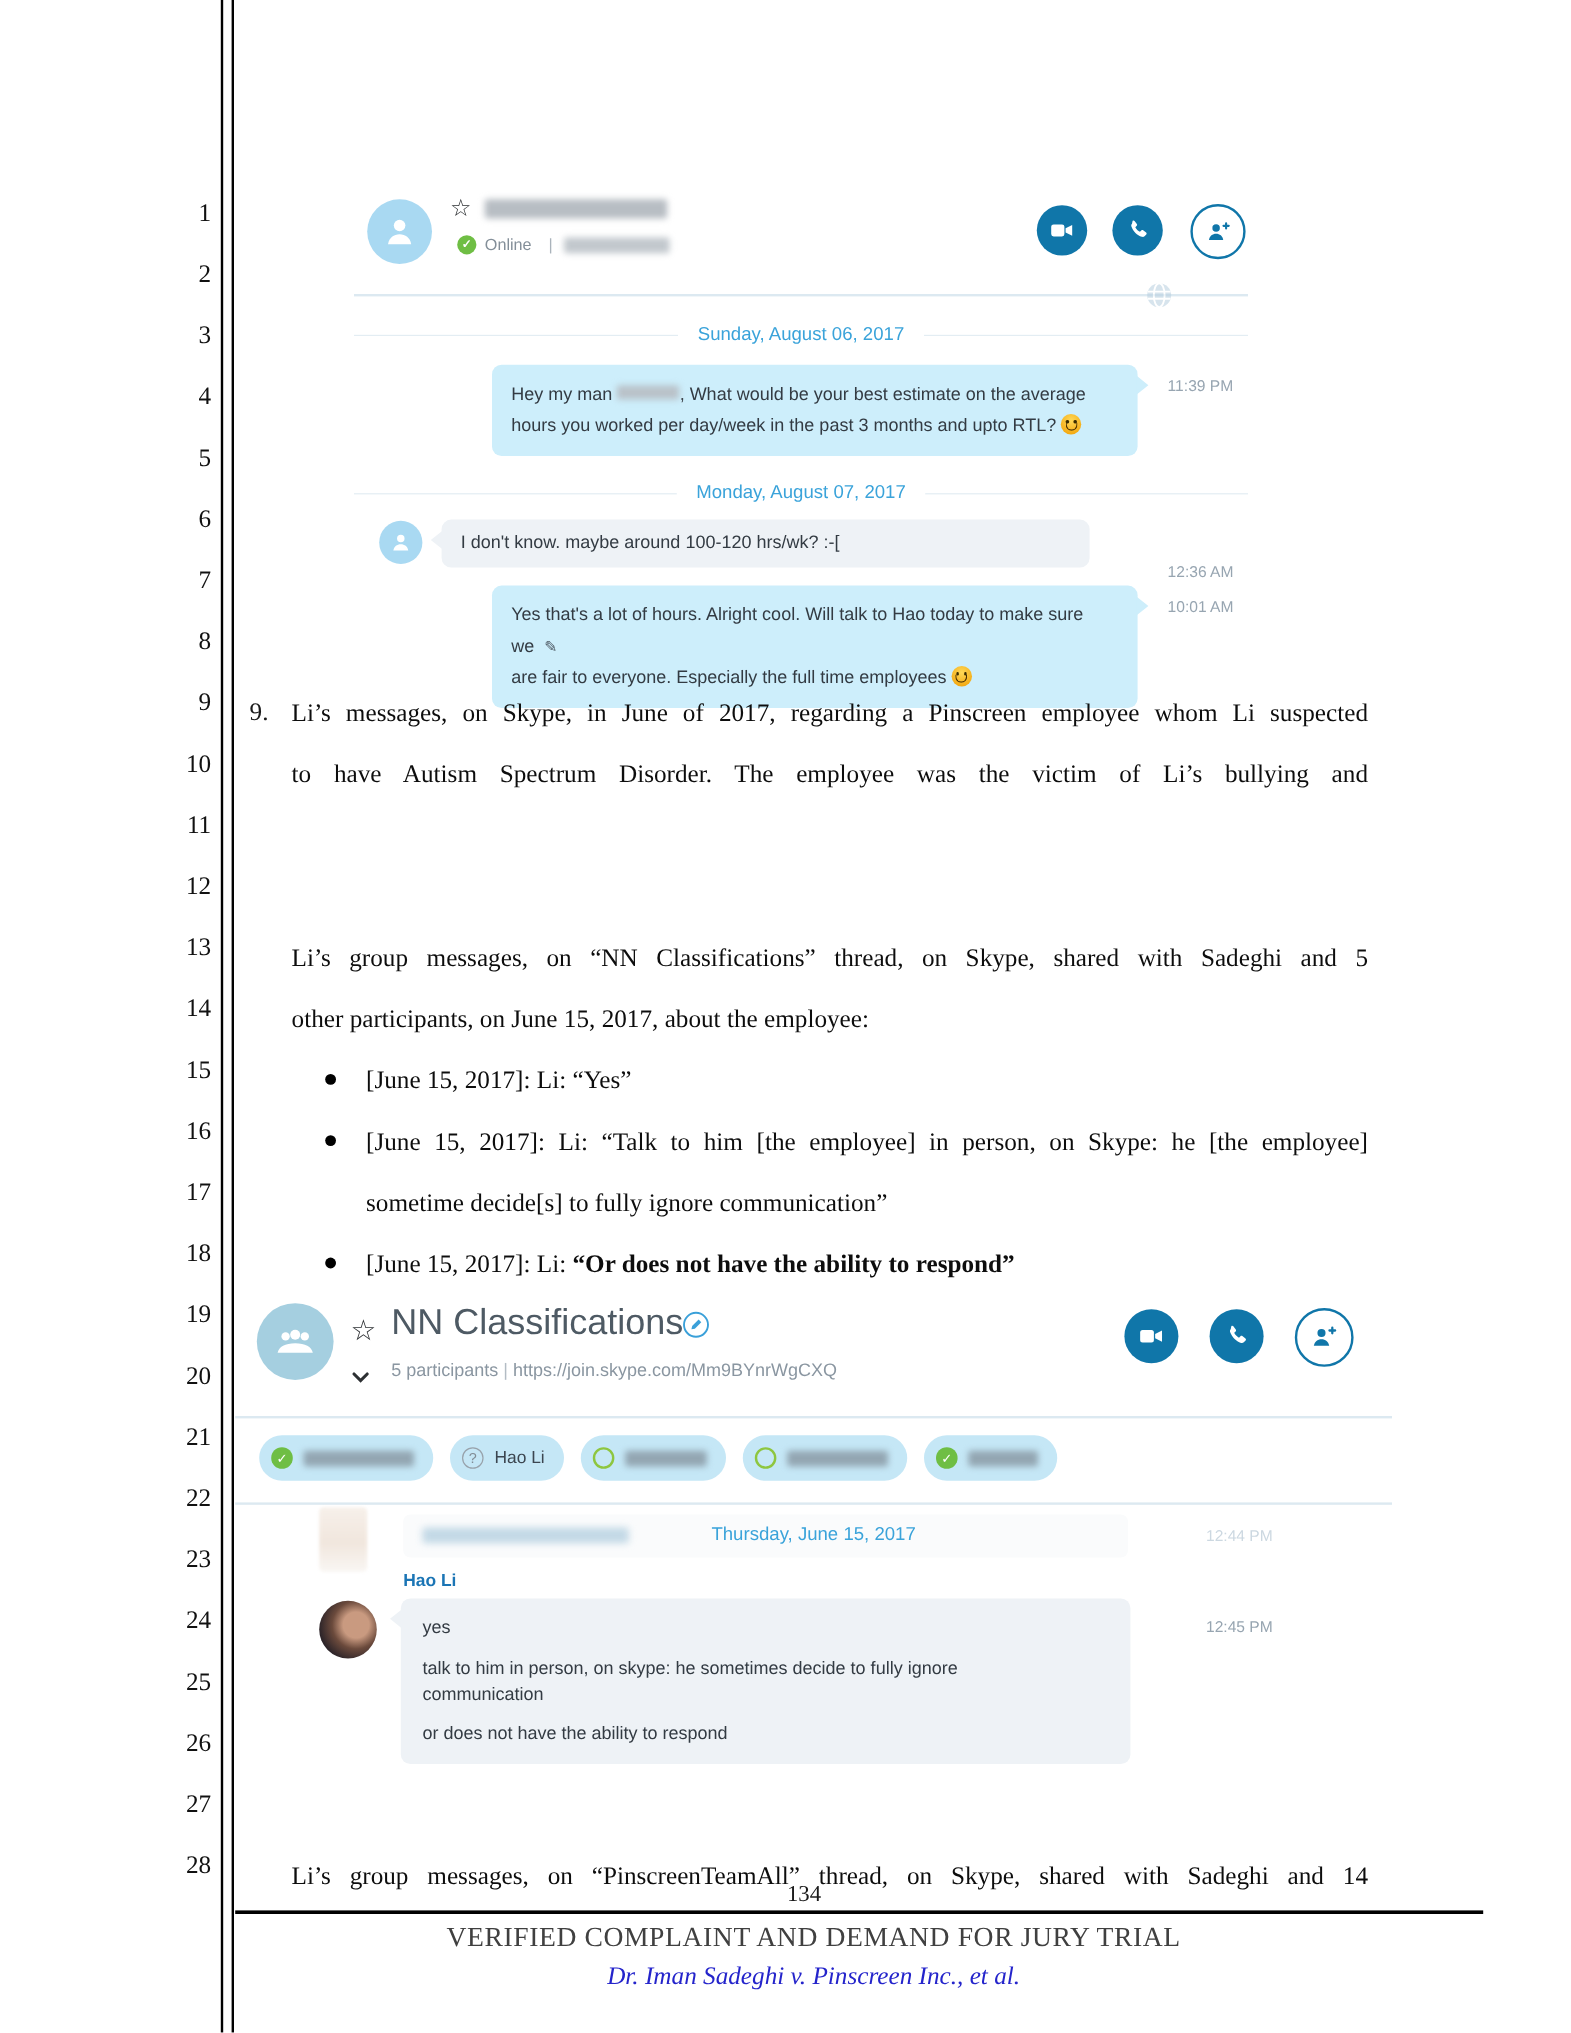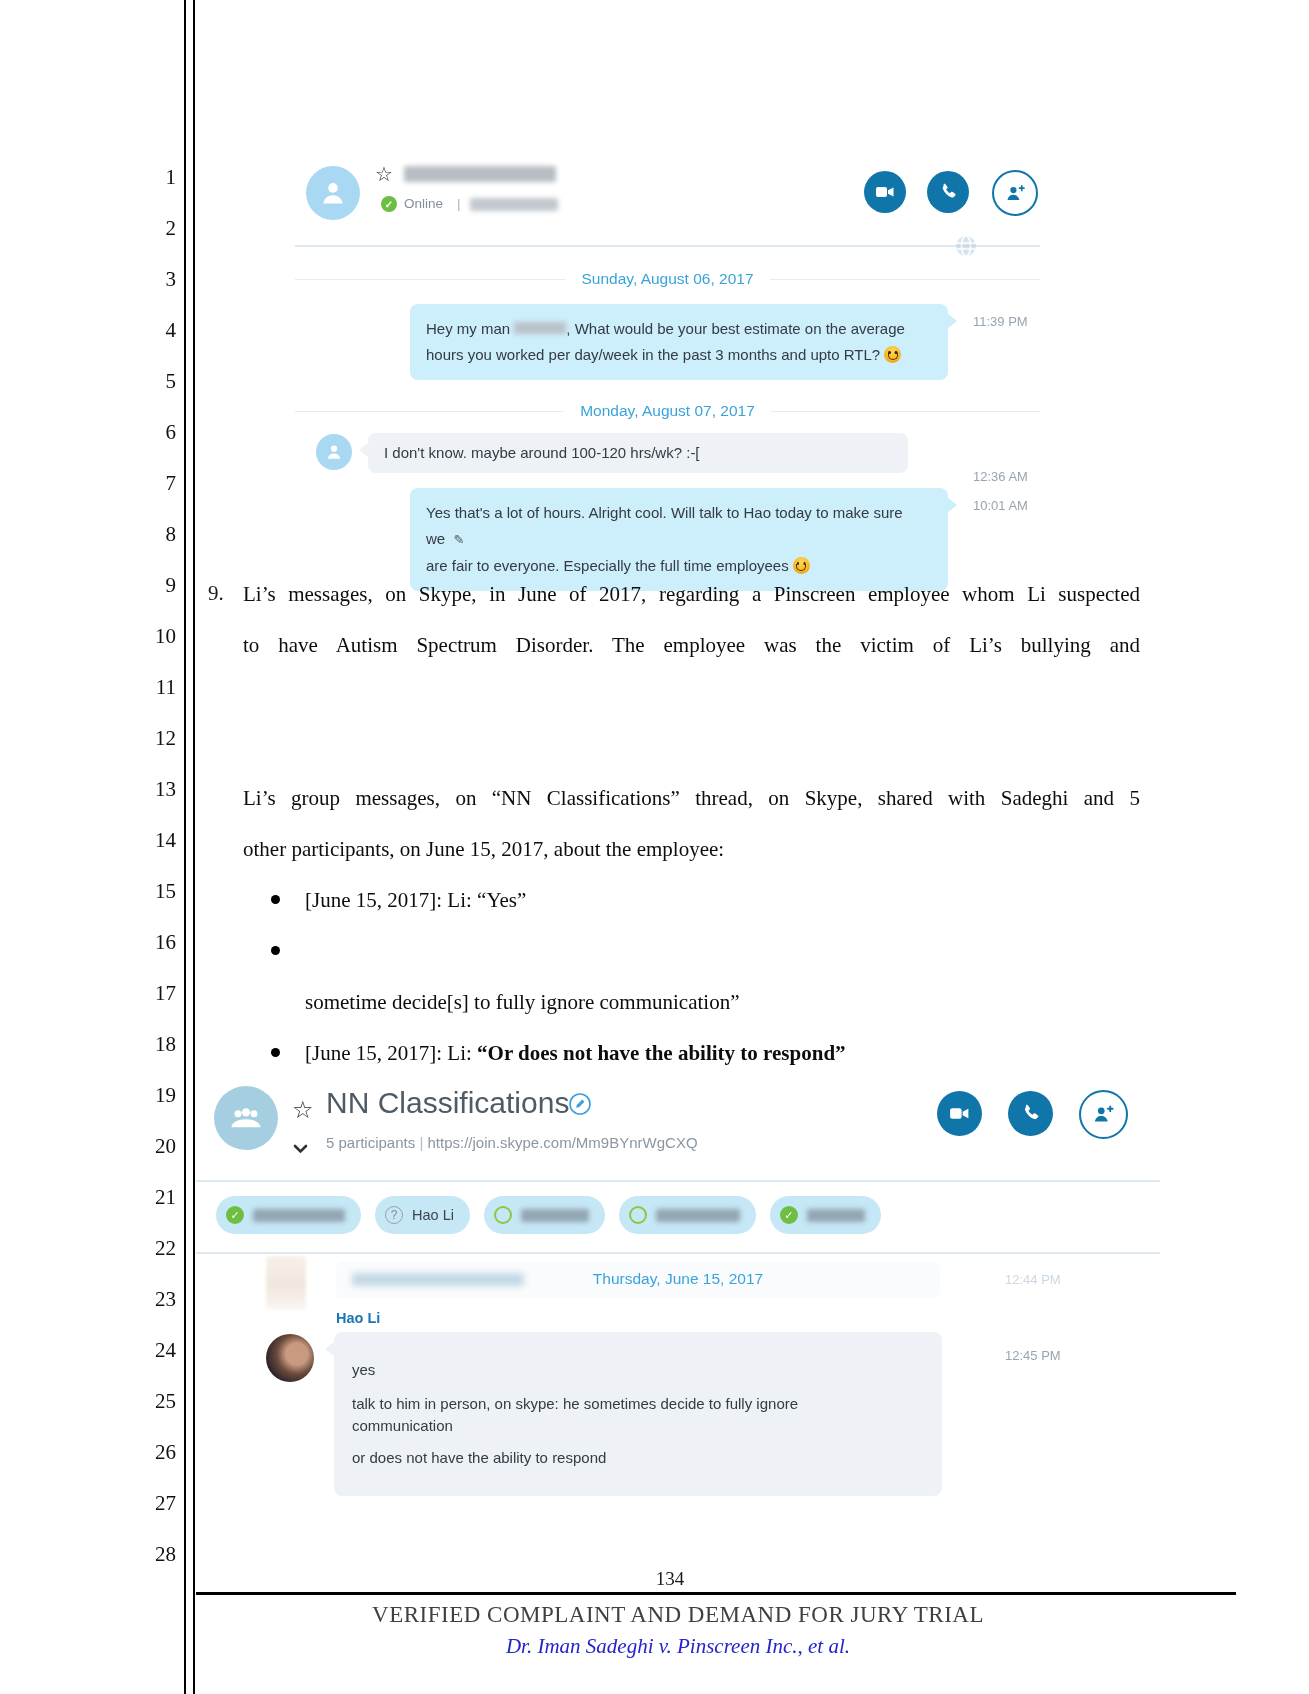--- a/index.html
+++ b/index.html
@@ -168,20 +168,21 @@
   <div class="abs body-line just" style="top:581px;">Li’s messages, on Skype, in June of 2017, regarding a Pinscreen employee whom Li suspected</div>
   <div class="abs body-line just" style="top:632px;">to have Autism Spectrum Disorder. The employee was the victim of Li’s bullying and</div>
 
   <div class="abs body-line just" style="top:785px;">Li’s group messages, on “NN Classifications” thread, on Skype, shared with Sadeghi and 5</div>
   <div class="abs body-line" style="top:836px;">other participants, on June 15, 2017, about the employee:</div>
 
   <div class="abs bullet-dot" style="left:271px;top:895px;"></div>
   <div class="abs bullet-line" style="top:887px;">[June 15, 2017]: Li: “Yes”</div>
 
   <div class="abs bullet-dot" style="left:271px;top:946px;"></div>
+  <div class="abs bullet-line just" style="top:938px;">[June 15, 2017]: Li: “Talk to him [the employee] in person, on Skype: he [the employee]</div>
   <div class="abs bullet-line" style="top:989px;">sometime decide[s] to fully ignore communication”</div>
 
   <div class="abs bullet-dot" style="left:271px;top:1048px;"></div>
   <div class="abs bullet-line" style="top:1040px;"><span>[June 15, 2017]: Li: </span><b>“Or does not have the ability to respond”</b></div>
 
   <div>
     <div class="abs avatar grp-avatar" style="left:214px;top:1086px;width:64px;height:64px;">
       <svg width="40" height="40" viewBox="0 0 24 24" fill="#fff">
           <circle cx="7.2" cy="9.4" r="2.1"></circle>
           <circle cx="16.8" cy="9.4" r="2.1"></circle>
@@ -255,29 +256,30 @@
     <div class="abs divider" style="left:196px;top:1252px;width:964px;"></div>
 
     <div class="abs" style="left:266px;top:1256px;width:40px;height:54px;border-radius:4px;opacity:.5;filter:blur(1.5px);background:linear-gradient(180deg,#efe2d6 0%,#e4cfbd 55%,#f4efe9 100%);"></div>
     <div class="abs" style="left:336px;top:1262px;width:604px;height:36px;background:#fafbfc;border-radius:6px;"></div>
     <span class="abs redact" style="left:352px;top:1273px;width:172px;height:13px;background:#c3d9e6;filter:blur(3px);"></span>
     <div class="abs sans chat-date" style="left:196px;top:1270px;width:964px;text-align:center;">Thursday, June 15, 2017</div>
     <div class="abs sans time" style="left:1005px;top:1272px;color:#ccd8e1;">12:44 PM</div>
 
     <div class="abs sans" style="left:336px;top:1310px;font-size:14.5px;font-weight:bold;color:#1b75b5;">Hao Li</div>
     <div class="abs" style="left:266px;top:1334px;width:48px;height:48px;border-radius:50%;background:radial-gradient(circle at 64% 42%,#c99a80 0 26%,#6b4a3c 48%,#241f26 78%,#17141a 100%);"></div>
-    <div class="abs sans bubble-in" style="left:334px;top:1332px;width:572px;padding:27px 18px;">
+    <div class="abs sans bubble-in" style="left:334px;top:1332px;width:572px;padding:14px 18px;">
       <div class="tail-l"></div>
       <div style="margin-bottom:12px;">yes</div>
       <div>talk to him in person, on skype: he sometimes decide to fully ignore</div>
       <div style="margin-bottom:10px;">communication</div>
       <div>or does not have the ability to respond</div>
     </div>
     <div class="abs sans time" style="left:1005px;top:1348px;">12:45 PM</div>
   </div>
 
+  <div class="abs body-line just" style="top:1550px;">Li’s group messages, on “PinscreenTeamAll” thread, on Skype, shared with Sadeghi and 14</div>
 
   <div class="abs" style="left:188px;top:1568px;width:964px;text-align:center;font-size:19px;">134</div>
   <div class="abs footer-rule"></div>
   <div class="abs ftitle" style="left:196px;top:1602px;width:964px;text-align:center;">VERIFIED COMPLAINT AND DEMAND FOR JURY TRIAL</div>
   <div class="abs fcase" style="left:196px;top:1634px;width:964px;text-align:center;">Dr. Iman Sadeghi v. Pinscreen Inc., et al.</div>
 
 </div>
 
 </body></html>

